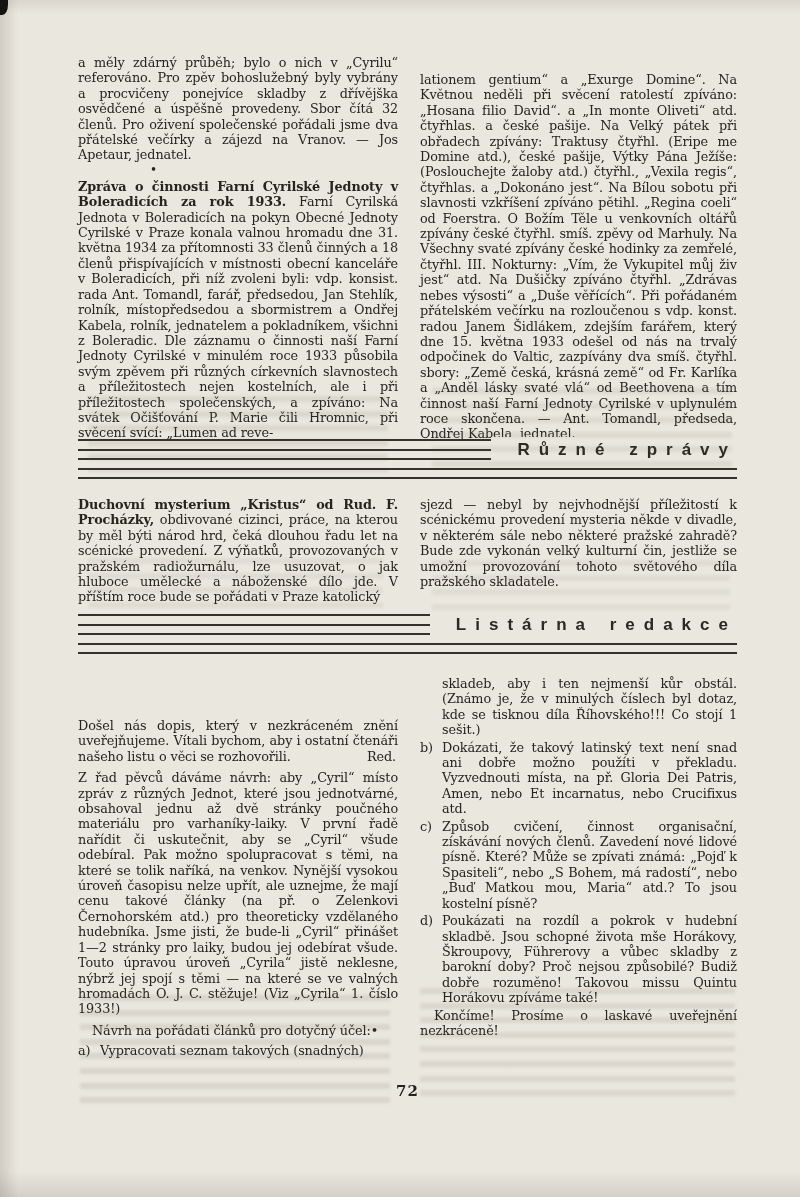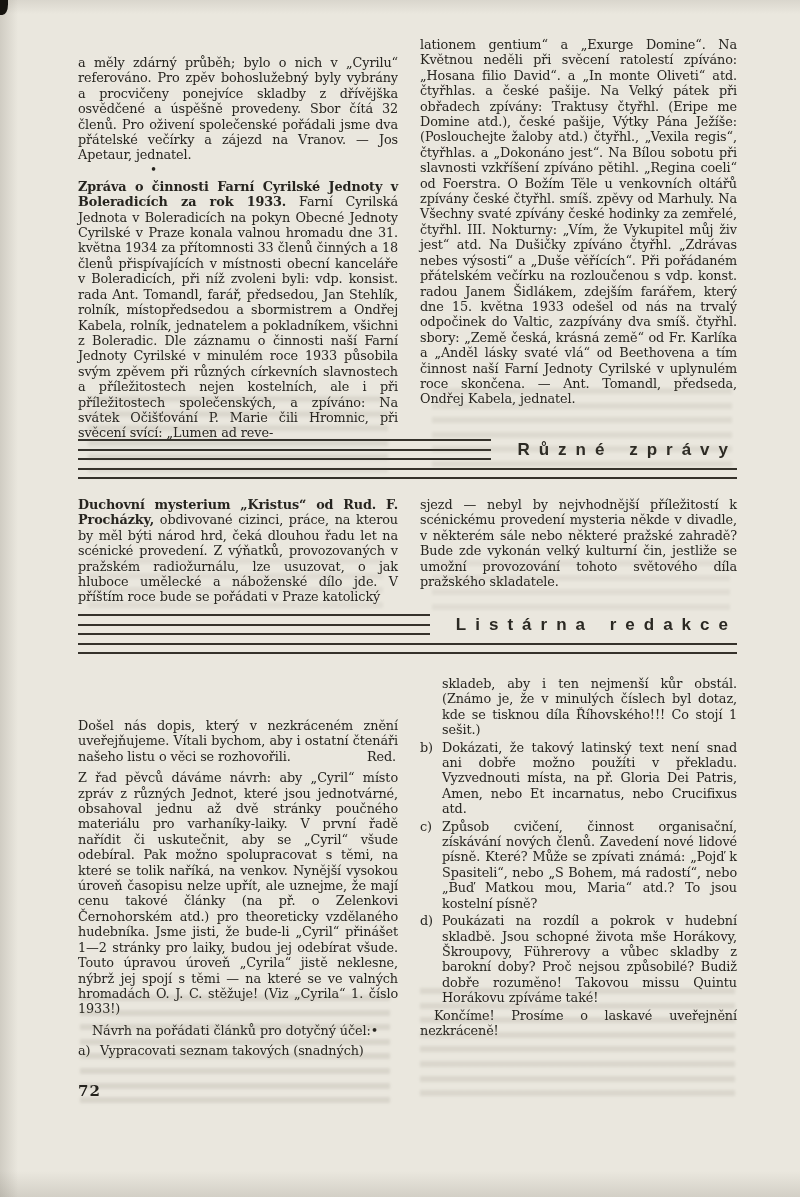--- a/index.html
+++ b/index.html
@@ -15,21 +15,21 @@
     font-family:"DejaVu Serif","Liberation Serif",serif;
     color:#26241f;
     padding-left:32px;
   }
   .corner-mark{position:absolute;left:0;top:0;width:8px;height:15px;background:#15130f;border-radius:0 0 70% 0;}
   .col{position:absolute;text-align:justify;font-size:12.8px;line-height:15.4px;letter-spacing:-.1px;}
   .col p{margin:0;}
   .lead{font-weight:bold;}
   .bullet-row{text-align:left;padding-left:72px;line-height:13px;font-size:12px;margin:1px 0 2px 0;}
   .col-tl{left:78px;top:55px;width:320px;}
-  .col-tr{left:420px;top:37px;width:317px;}
+  .col-tr{left:420px;top:72px;width:317px;}
   .col-ml{left:78px;top:497px;width:320px;}
   .col-mr{left:420px;top:497px;width:317px;}
   .col-bl{left:78px;top:676px;width:320px;margin-top:42px;}
   .col-br{left:420px;top:676px;width:317px;}
 
   .rule-header{position:absolute;left:78px;width:659px;height:46px;}
   .rline{position:absolute;left:0;right:0;background:#35322b;}
   .rline.t1{top:2px;height:1.6px;}
   .rline.t2{top:11.5px;height:2px;}
   .rline.t3{top:21px;height:1.6px;}
@@ -46,21 +46,21 @@
   .sig{position:absolute;right:2px;bottom:0;}
   .proposal{text-indent:14px;margin:6px 0 5px 0 !important;}
   .item{display:flex;margin-top:2px;}
   .item .marker{flex:none;width:22px;}
   .item .itext{flex:1;text-align:justify;}
   .cont{padding-left:22px;}
   .closing{text-indent:14px;margin-top:2px !important;}
 
   .ghost{position:absolute;filter:blur(1.4px);pointer-events:none;
     background-image:repeating-linear-gradient(180deg, rgba(98,92,76,.22) 0 6px, rgba(0,0,0,0) 6px 14.6px);}
-  .pageno{position:absolute;left:78px;width:659px;top:1082px;text-align:left;
+  .pageno{position:absolute;left:78px;width:659px;top:1082px;text-align:center;
     font-weight:bold;font-size:15px;letter-spacing:1px;color:#24221d;}
 </style>
 </head>
 <body>
 
 <div class="page">
 
   <div class="corner-mark"></div>
 
   <section class="col col-tl">

